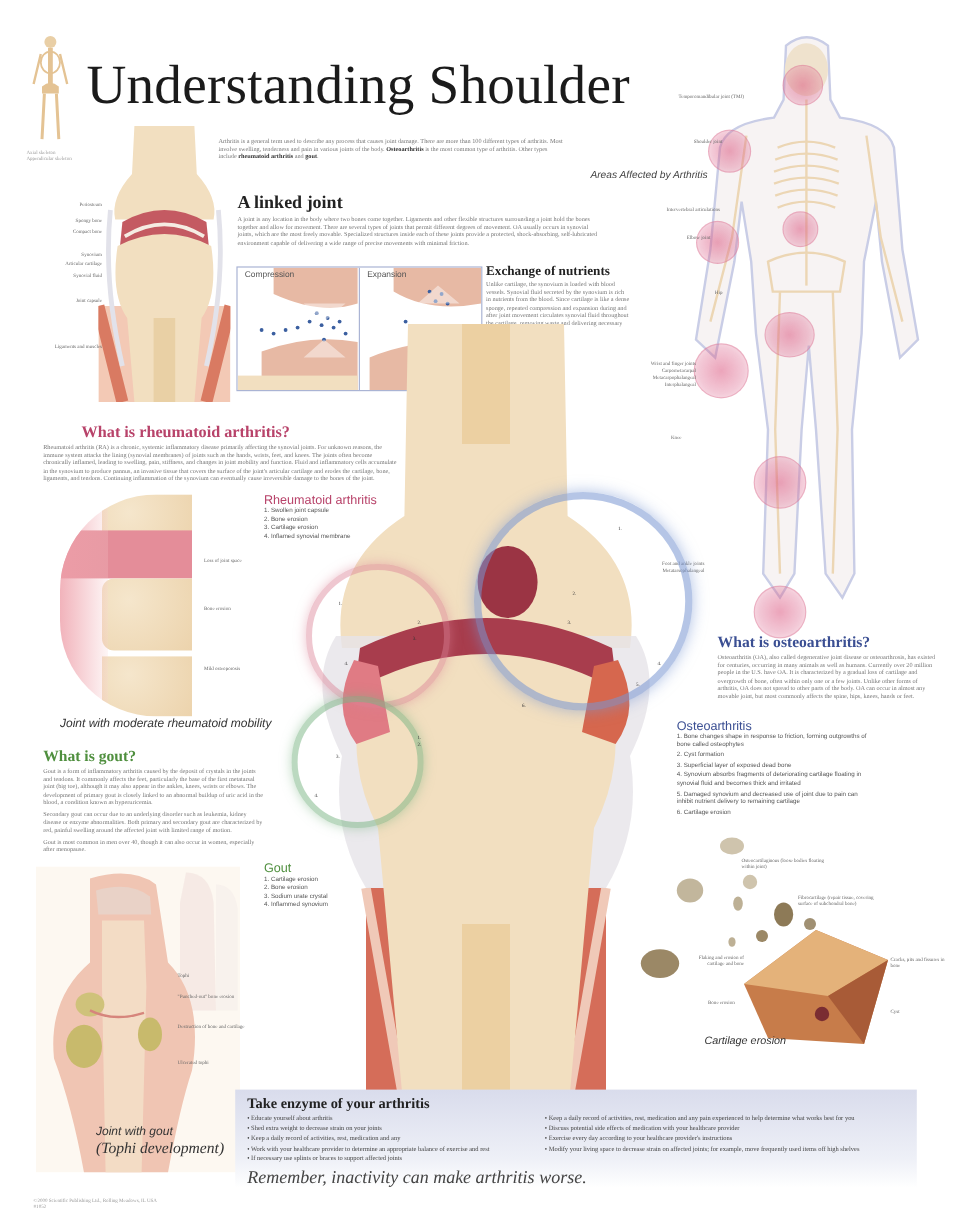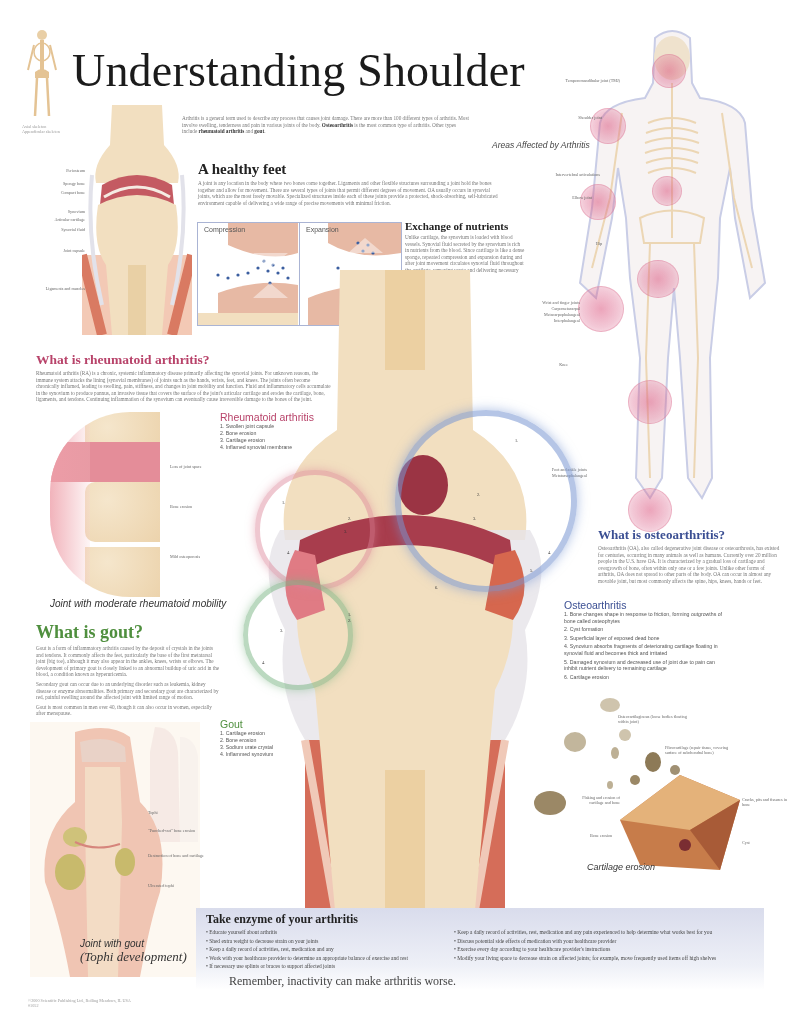--- a/index.html
+++ b/index.html
@@ -65,21 +65,21 @@
   <div style="position:absolute;top:118px;right:0;">Ligaments and muscles</div>
 </div>
 
 <div class="abs" style="left:182px;top:113px;width:290px;">
   <p class="body-t" style="margin:2px 0 0 0;">
     <span>Arthritis is a general term used to describe any process that causes joint damage. There are more than 100 different types of arthritis. Most involve swelling, tenderness and pain in various joints of the body. </span><b>Osteoarthritis</b><span> is the most common type of arthritis. Other types include </span><b>rheumatoid arthritis</b><span> and </span><b>gout</b><span>.</span>
   </p>
 </div>
 
 <div class="abs" style="left:198px;top:161px;width:305px;">
-  <h2 class="serif" style="font-size:15px;color:#222;">A healthy feet</h2>
+  <h2 class="serif" style="font-size:15px;color:#222;">A linked joint</h2>
   <p class="body-t" style="margin:2px 0 0 0;">A joint is any location in the body where two bones come together. Ligaments and other flexible structures surrounding a joint hold the bones together and allow for movement. There are several types of joints that permit different degrees of movement. OA usually occurs in synovial joints, which are the most freely movable. Specialized structures inside each of these joints provide a protected, shock-absorbing, self-lubricated environment capable of delivering a wide range of precise movements with minimal friction.</p>
 </div>
 
 <div class="abs" style="left:197px;top:222px;width:203px;height:102px;border:1px solid #aab4d4;background:#fff;overflow:hidden;">
   <svg width="203" height="102" viewBox="0 0 203 102" style="position:absolute;left:0;top:0;">
     <path d="M30 0 L100 0 L100 30 Q70 40 30 22Z" fill="#e7b9a4"></path>
     <path d="M20 102 L100 102 L100 62 Q60 55 20 70Z" fill="#e7b9a4"></path>
     <rect x="0" y="90" width="100" height="12" fill="#f2dfc0"></rect>
     <path d="M130 0 L203 0 L203 30 Q160 38 130 20Z" fill="#e7b9a4"></path>
     <path d="M110 102 L203 102 L203 62 Q150 58 110 75Z" fill="#e7b9a4"></path>
@@ -152,21 +152,21 @@
   <div class="abs" style="right:40px;top:300px;">Wrist and finger joints</div>
   <div class="abs" style="right:40px;top:306px;">Carpometacarpal</div>
   <div class="abs" style="right:40px;top:312px;">Metacarpophalangeal</div>
   <div class="abs" style="right:40px;top:318px;">Interphalangeal</div>
   <div class="abs" style="right:52px;top:362px;">Knee</div>
   <div class="abs" style="right:33px;top:467px;">Foot and ankle joints</div>
   <div class="abs" style="right:33px;top:473px;">Metatarsophalangeal</div>
 </div>
 
 <div class="abs" style="left:36px;top:352px;width:295px;">
-  <h2 class="serif" style="font-size:13.5px;color:#b8436a;">What is rheumatoid arthritis?</h2>
+  <h2 class="serif" style="font-size:13.5px;color:#b8436a;margin-left:32px;">What is rheumatoid arthritis?</h2>
   <p class="body-t" style="margin:2px 0 0 0;">Rheumatoid arthritis (RA) is a chronic, systemic inflammatory disease primarily affecting the synovial joints. For unknown reasons, the immune system attacks the lining (synovial membranes) of joints such as the hands, wrists, feet, and knees. The joints often become chronically inflamed, leading to swelling, pain, stiffness, and changes in joint mobility and function. Fluid and inflammatory cells accumulate in the synovium to produce pannus, an invasive tissue that covers the surface of the joint's articular cartilage and erodes the cartilage, bone, ligaments, and tendons. Continuing inflammation of the synovium can eventually cause irreversible damage to the bones of the joint.</p>
 </div>
 
 <div class="abs" style="left:50px;top:412px;width:110px;height:185px;overflow:hidden;border-radius:80px 0 0 80px;">
   <div class="abs spongy" style="left:35px;top:0;width:75px;height:50px;"></div>
   <div class="abs" style="left:0;top:30px;width:110px;height:40px;background:#e48d99;"></div>
   <div class="abs spongy" style="left:35px;top:70px;width:75px;height:60px;border-radius:10px 0 0 10px;"></div>
   <div class="abs spongy" style="left:35px;top:135px;width:75px;height:50px;"></div>
   <div class="abs" style="left:0;top:0;width:40px;height:185px;background:linear-gradient(90deg,rgba(238,160,170,0.8),rgba(248,210,210,0.2));"></div>
 </div>
@@ -218,21 +218,21 @@
   <div class="abs lbl" style="left:103px;top:246px;color:#333;">2.</div>
   <div class="abs lbl" style="left:99px;top:259px;color:#333;">3.</div>
   <div class="abs lbl" style="left:42px;top:280px;color:#333;">4.</div>
   <div class="abs lbl" style="left:103px;top:342px;color:#333;">1.</div>
   <div class="abs lbl" style="left:103px;top:348px;color:#333;">2.</div>
   <div class="abs lbl" style="left:35px;top:358px;color:#333;">3.</div>
   <div class="abs lbl" style="left:17px;top:390px;color:#333;">4.</div>
 </div>
 
 <div class="abs" style="left:36px;top:622px;width:185px;">
-  <h2 class="serif" style="font-size:18px;color:#4f8f3e;">What is gout?</h2>
+  <h2 class="serif" style="font-size:13px;color:#4f8f3e;">What is gout?</h2>
   <p class="body-t" style="margin:2px 0 3px 0;">Gout is a form of inflammatory arthritis caused by the deposit of crystals in the joints and tendons. It commonly affects the feet, particularly the base of the first metatarsal joint (big toe), although it may also appear in the ankles, knees, wrists or elbows. The development of primary gout is closely linked to an abnormal buildup of uric acid in the blood, a condition known as hyperuricemia.</p>
   <p class="body-t" style="margin:0 0 3px 0;">Secondary gout can occur due to an underlying disorder such as leukemia, kidney disease or enzyme abnormalities. Both primary and secondary gout are characterized by red, painful swelling around the affected joint with limited range of motion.</p>
   <p class="body-t" style="margin:0;">Gout is most common in men over 40, though it can also occur in women, especially after menopause.</p>
 </div>
 
 <div class="abs" style="left:220px;top:718px;">
   <div class="list-h" style="color:#4f8f3e;">Gout</div>
   <ul class="list">
     <li>1. Cartilage erosion</li>
     <li>2. Bone erosion</li>
@@ -317,19 +317,19 @@
     <li>Keep a daily record of activities, rest, medication and any</li>
     <li>Work with your healthcare provider to determine an appropriate balance of exercise and rest</li>
     <li>If necessary use splints or braces to support affected joints</li>
   </ul>
   <ul class="tip-list serif" style="position:absolute;left:258px;top:20px;width:305px;">
     <li>Keep a daily record of activities, rest, medication and any pain experienced to help determine what works best for you</li>
     <li>Discuss potential side effects of medication with your healthcare provider</li>
     <li>Exercise every day according to your healthcare provider's instructions</li>
     <li>Modify your living space to decrease strain on affected joints; for example, move frequently used items off high shelves</li>
   </ul>
-  <div class="serif" style="position:absolute;left:10px;top:66px;font-size:12px;color:#444;margin-left:23px;">Remember, inactivity can make arthritis worse.</div>
+  <div class="serif" style="position:absolute;left:10px;top:66px;font-size:15px;font-style:italic;color:#444;">Remember, inactivity can make arthritis worse.</div>
 </div>
 
 <div class="abs lbl" style="left:28px;top:998px;line-height:5px;color:#999;">
   <div>©2000 Scientific Publishing Ltd., Rolling Meadows, IL USA</div>
   <div>#1052</div>
 </div>
 
 </body></html>

